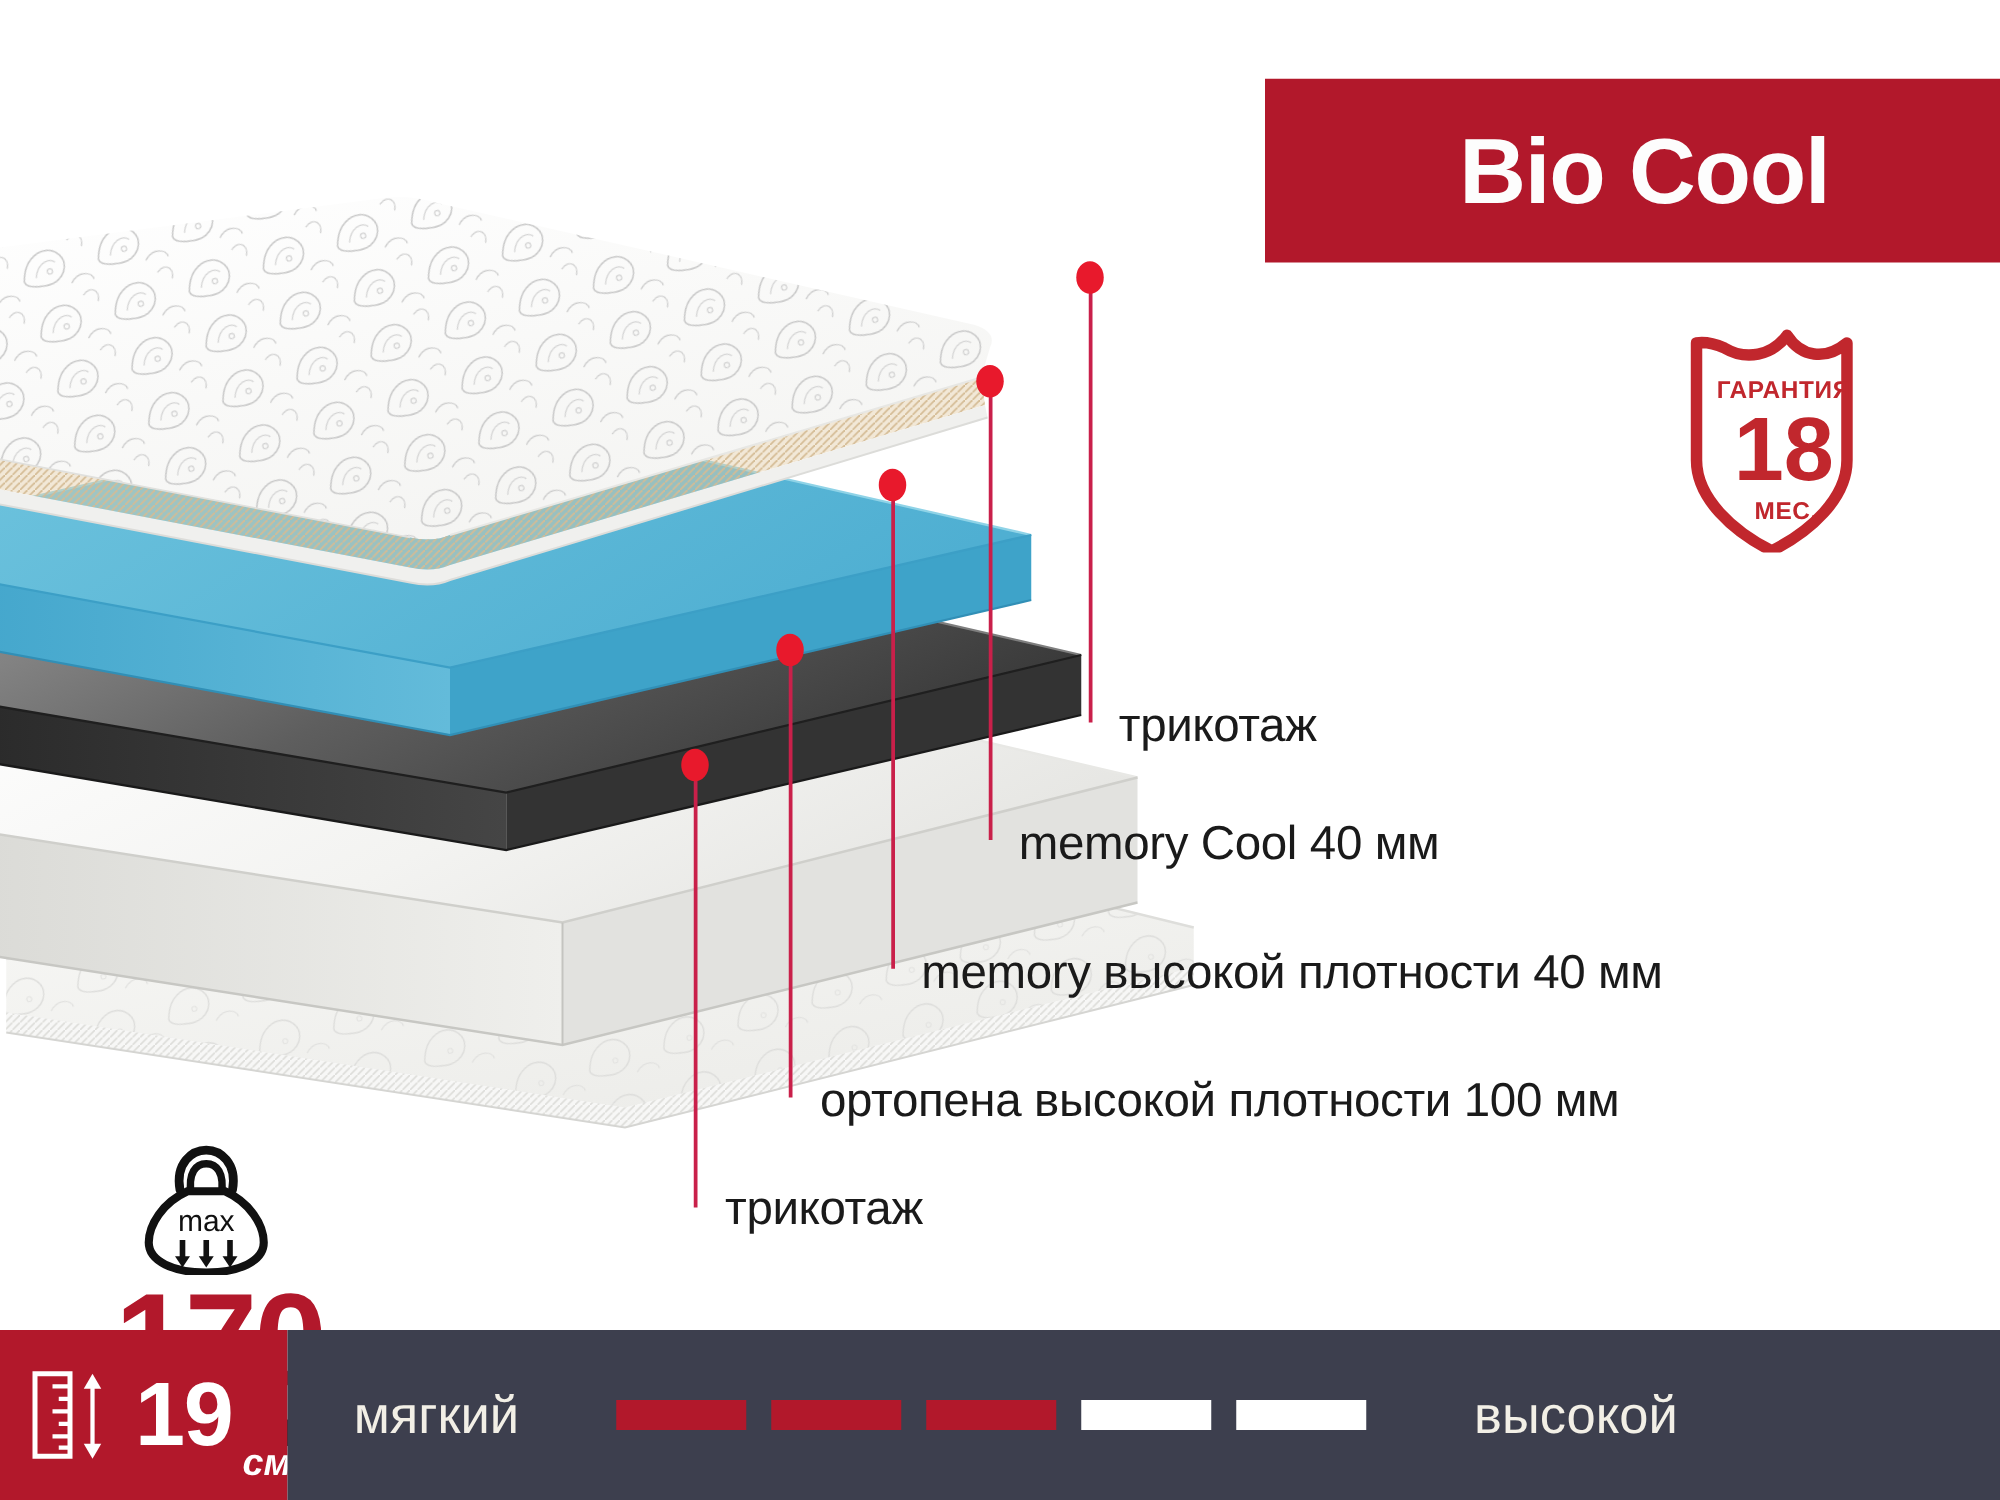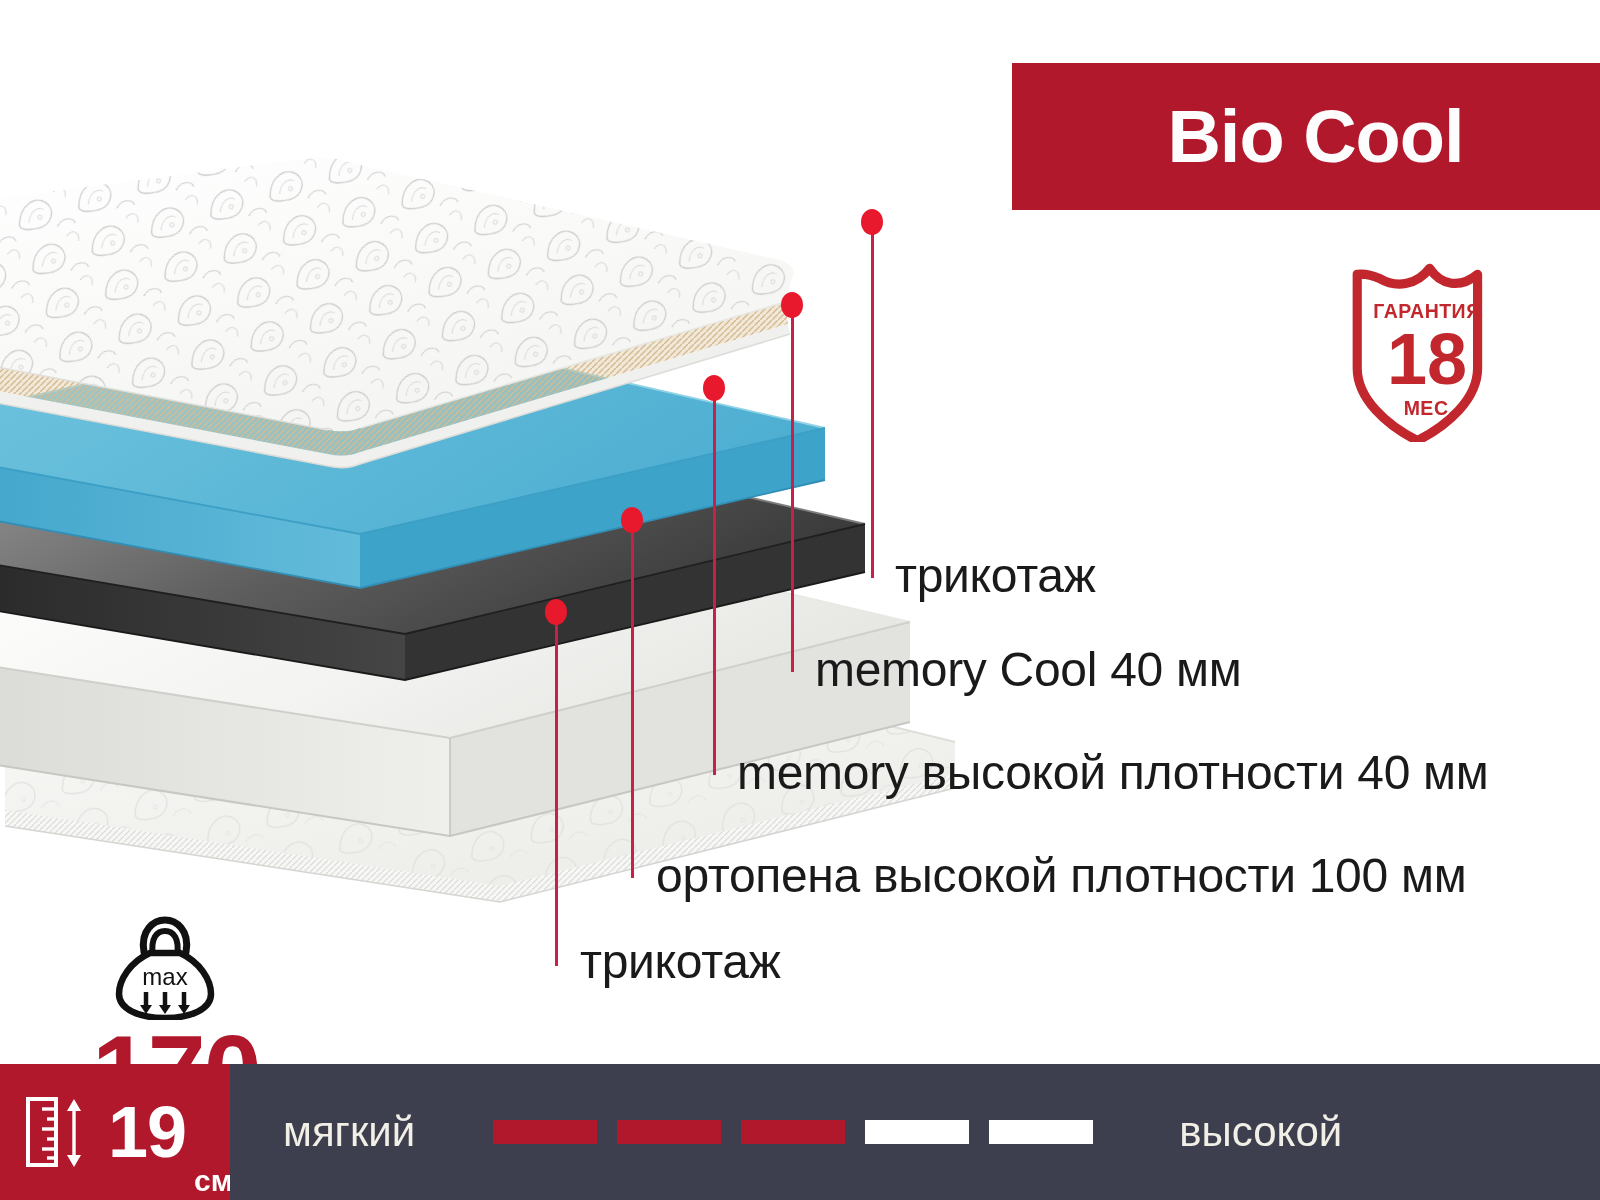--- a/index.html
+++ b/index.html
@@ -33,22 +33,22 @@
 
   
   .leader{ position:absolute; width:3px; background:#C9204A; }
   .dot{
     position:absolute; width:22px; height:26px; border-radius:50%;
     background:#E8192C; transform:translate(-50%,-50%);
   }
 
   
   .layer-label{
-    position:absolute; color:#1a1a1a; font-size:48px; white-space:nowrap;
-    font-weight:400; letter-spacing:-0.3px;
+    position:absolute; color:#1a1a1a; font-size:38px; white-space:nowrap;
+    font-weight:400; letter-spacing:-0.3px;margin-top:12px;
   }
 
   
   .weight-block{ position:absolute; left:70px; top:912px; display:flex; align-items:center;flex-direction:column; }
   .kettle{ width:110px; height:108px; }
   .kettle svg{ display:block; width:100%; height:100%; }
   .weight-num{
     color:#B2182B; font-size:104px; font-weight:bold; line-height:1;
     margin-left:22px; letter-spacing:-2px;
   }
@@ -64,21 +64,21 @@
     display:flex; align-items:center; padding-left:22px;
   }
   .ruler{ width:72px; height:82px; flex:0 0 auto; }
   .ruler svg{ display:block; width:100%; height:100%; }
   .height-num{
     color:#ffffff; font-size:72px; font-weight:bold; line-height:1;
     margin-left:14px; letter-spacing:-1px;
   }
   .height-unit{
     color:#ffffff; font-size:30px; font-weight:bold; line-height:1;
-    margin-left:8px; align-self:flex-end; padding-bottom:4px;
+    margin-left:8px; align-self:flex-end; padding-bottom:14px;font-style:italic;
   }
   .bb-dark{
     flex:1; height:136px; background:#3D3F4E;
     display:flex; align-items:center;
   }
   .soft-lbl, .hard-lbl{
     color:#F2EFE6; font-size:42px; line-height:1; letter-spacing:0px;
   }
   .soft-lbl{ margin-left:53px; }
   .scale{ display:flex; align-items:center; margin-left:78px; }

